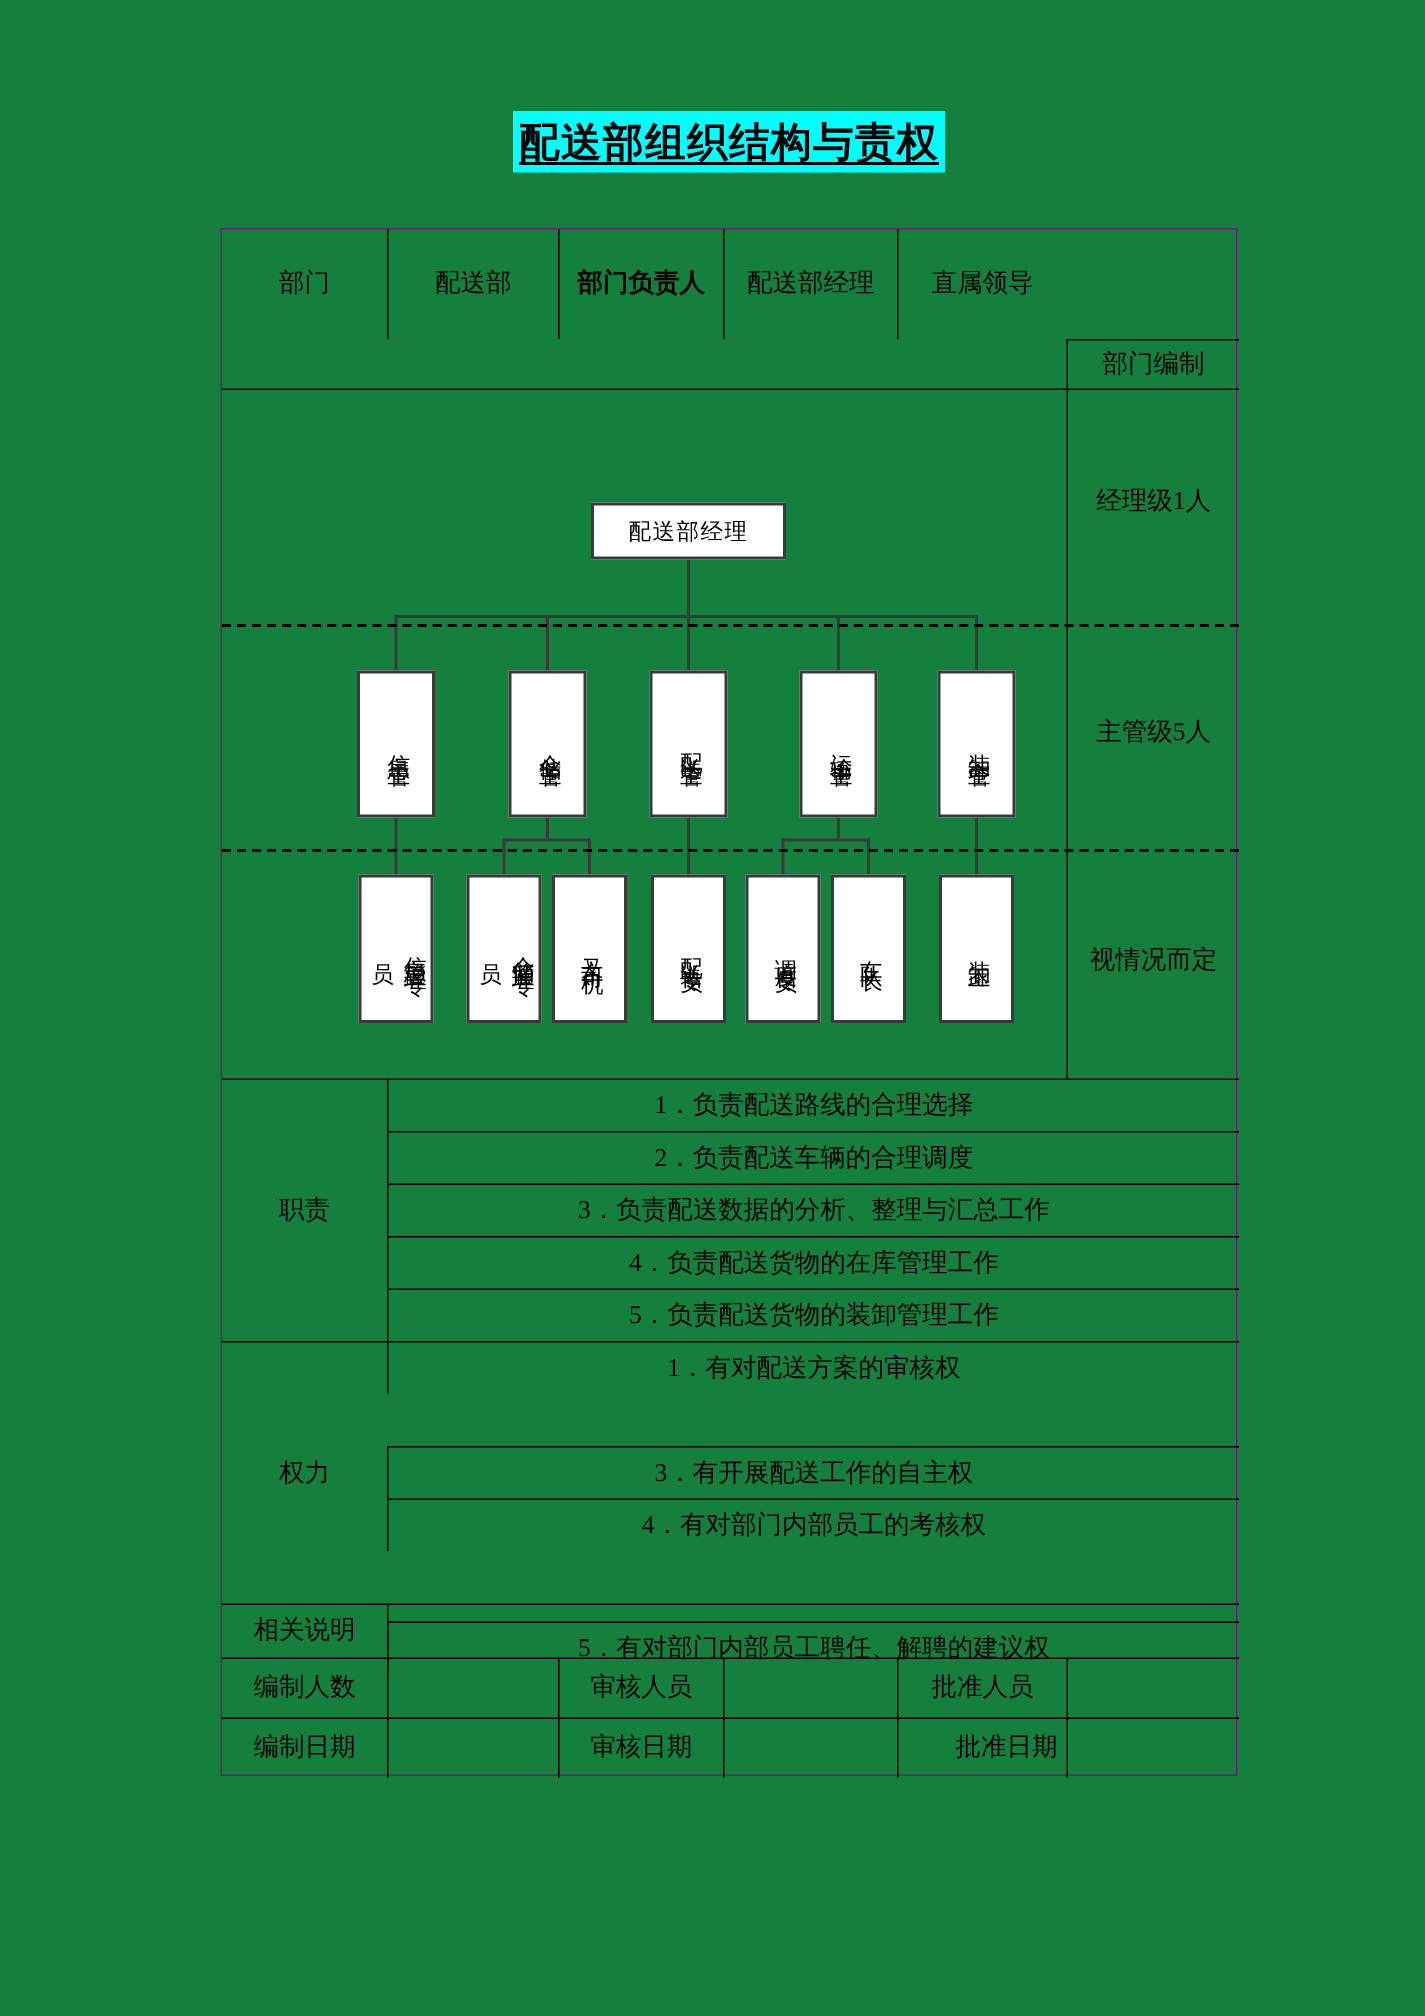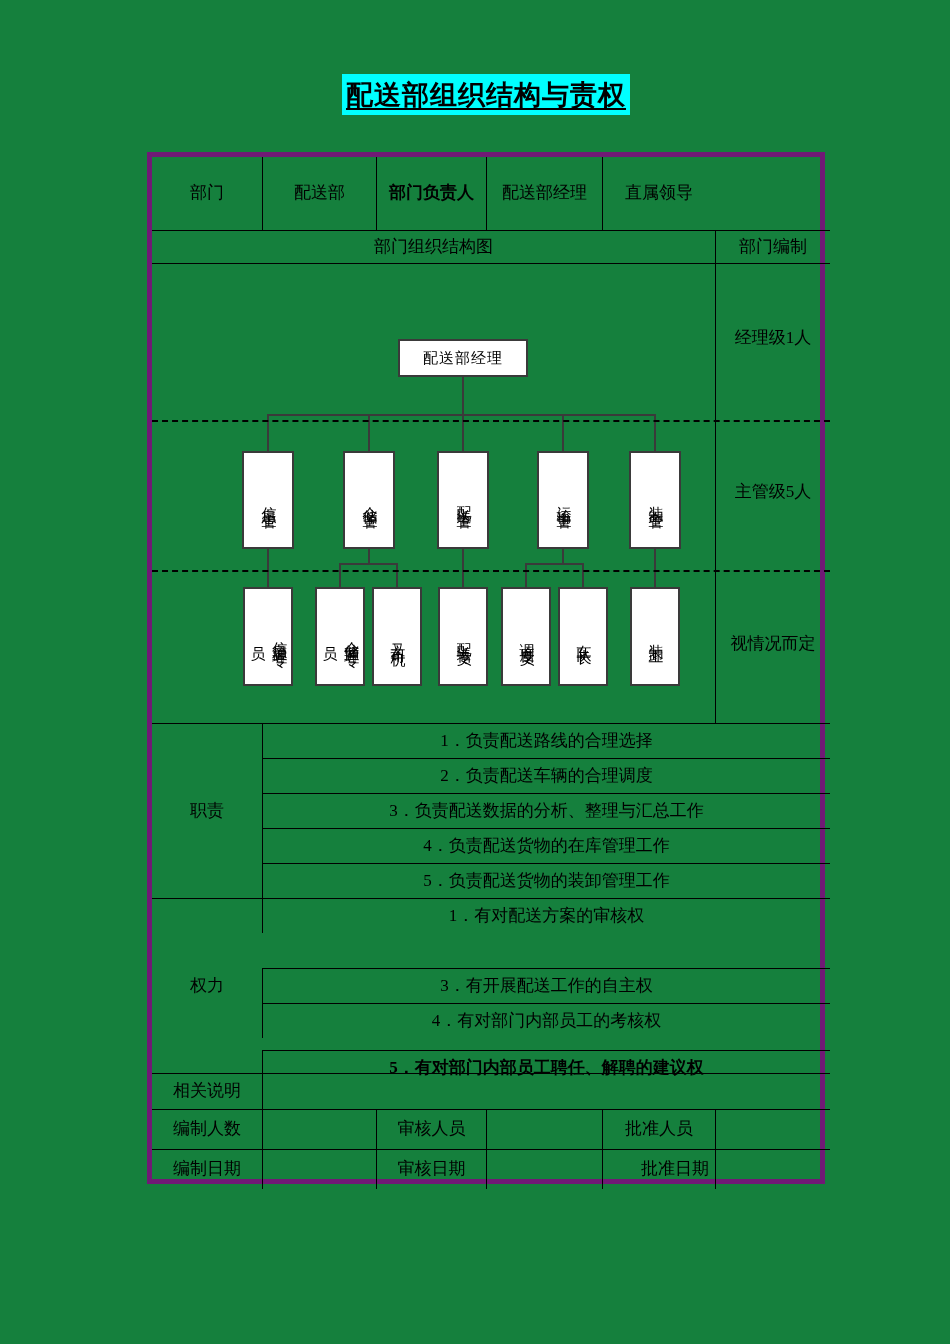--- a/index.html
+++ b/index.html
@@ -15,21 +15,21 @@
   .title-wrap { position:absolute; left:147px; top:74px; width:678px; text-align:center; }
   .title-hl {
     display:inline-block; background:#00ffff; padding:3px 4px 2px 4px;
     font-size:27px; font-weight:bold; letter-spacing:1px;
     text-decoration:underline; text-decoration-thickness:2px; text-underline-offset:4px;
   }
 
   
   .tbl {
     position:absolute; left:147px; top:152px; width:678px; height:1032px;
-    border:5px solid #701a75;
+    border:1px solid #701a75;
   }
   .cell {
     position:absolute; border-left:1px solid #000; border-top:1px solid #000;
     display:flex; align-items:center; justify-content:center;
     font-size:17px; text-align:center; line-height:1.45;
   }
   .nl { border-left:none; }
   .nt { border-top:none; }
 
   
@@ -64,21 +64,20 @@
   </div>
 
   <div class="tbl">
 
     <div class="cell nl nt" style="left:0;top:0;width:110px;height:73px;">部门</div>
     <div class="cell nt" style="left:110px;top:0;width:114px;height:73px;">配送部</div>
     <div class="cell nt wrapcell" style="left:224px;top:0;width:110px;height:73px;">部门负责人</div>
     <div class="cell nt" style="left:334px;top:0;width:116px;height:73px;">配送部经理</div>
     <div class="cell nt" style="left:450px;top:0;width:113px;height:73px;">直属领导</div>
 
-    <div class="cell nl" style="left:0;top:73px;width:563px;height:33px;">部门组织结构图</div>
     <div class="cell" style="left:563px;top:73px;width:115px;height:33px;">部门编制</div>
 
     <div class="chart">
 
       <div class="ln" style="left:310px;top:113px;width:2px;height:37px;"></div>
       <div class="ln" style="left:115px;top:150px;width:389px;height:2px;"></div>
       <div class="ln" style="left:115px;top:150px;width:2px;height:37px;"></div>
       <div class="ln" style="left:216px;top:150px;width:2px;height:37px;"></div>
       <div class="ln" style="left:310px;top:150px;width:2px;height:37px;"></div>
       <div class="ln" style="left:410px;top:150px;width:2px;height:37px;"></div>
@@ -154,21 +153,21 @@
     <div class="cell" style="left:110px;top:566px;width:568px;height:35px;">1．负责配送路线的合理选择</div>
     <div class="cell" style="left:110px;top:601px;width:568px;height:35px;">2．负责配送车辆的合理调度</div>
     <div class="cell" style="left:110px;top:636px;width:568px;height:35px;">3．负责配送数据的分析、整理与汇总工作</div>
     <div class="cell" style="left:110px;top:671px;width:568px;height:35px;">4．负责配送货物的在库管理工作</div>
     <div class="cell" style="left:110px;top:706px;width:568px;height:35px;">5．负责配送货物的装卸管理工作</div>
 
     <div class="cell nl" style="left:0;top:741px;width:110px;height:175px;">权力</div>
     <div class="cell" style="left:110px;top:741px;width:568px;height:35px;">1．有对配送方案的审核权</div>
     <div class="cell" style="left:110px;top:811px;width:568px;height:35px;">3．有开展配送工作的自主权</div>
     <div class="cell" style="left:110px;top:846px;width:568px;height:35px;">4．有对部门内部员工的考核权</div>
-    <div class="cell" style="left:110px;top:893px;width:568px;height:35px;font-weight:bold;">5．有对部门内部员工聘任、解聘的建议权</div>
+    <div class="cell" style="left:110px;top:928px;width:568px;height:35px;">5．有对部门内部员工聘任、解聘的建议权</div>
 
     <div class="cell nl" style="left:0;top:916px;width:110px;height:36px;">相关说明</div>
     <div class="cell" style="left:110px;top:916px;width:568px;height:36px;"></div>
 
     <div class="cell nl" style="left:0;top:952px;width:110px;height:40px;text-align:right;">编制人数</div>
     <div class="cell" style="left:110px;top:952px;width:114px;height:40px;"></div>
     <div class="cell" style="left:224px;top:952px;width:110px;height:40px;">审核人员</div>
     <div class="cell" style="left:334px;top:952px;width:116px;height:40px;"></div>
     <div class="cell" style="left:450px;top:952px;width:113px;height:40px;">批准人员</div>
     <div class="cell" style="left:563px;top:952px;width:115px;height:40px;"></div>

